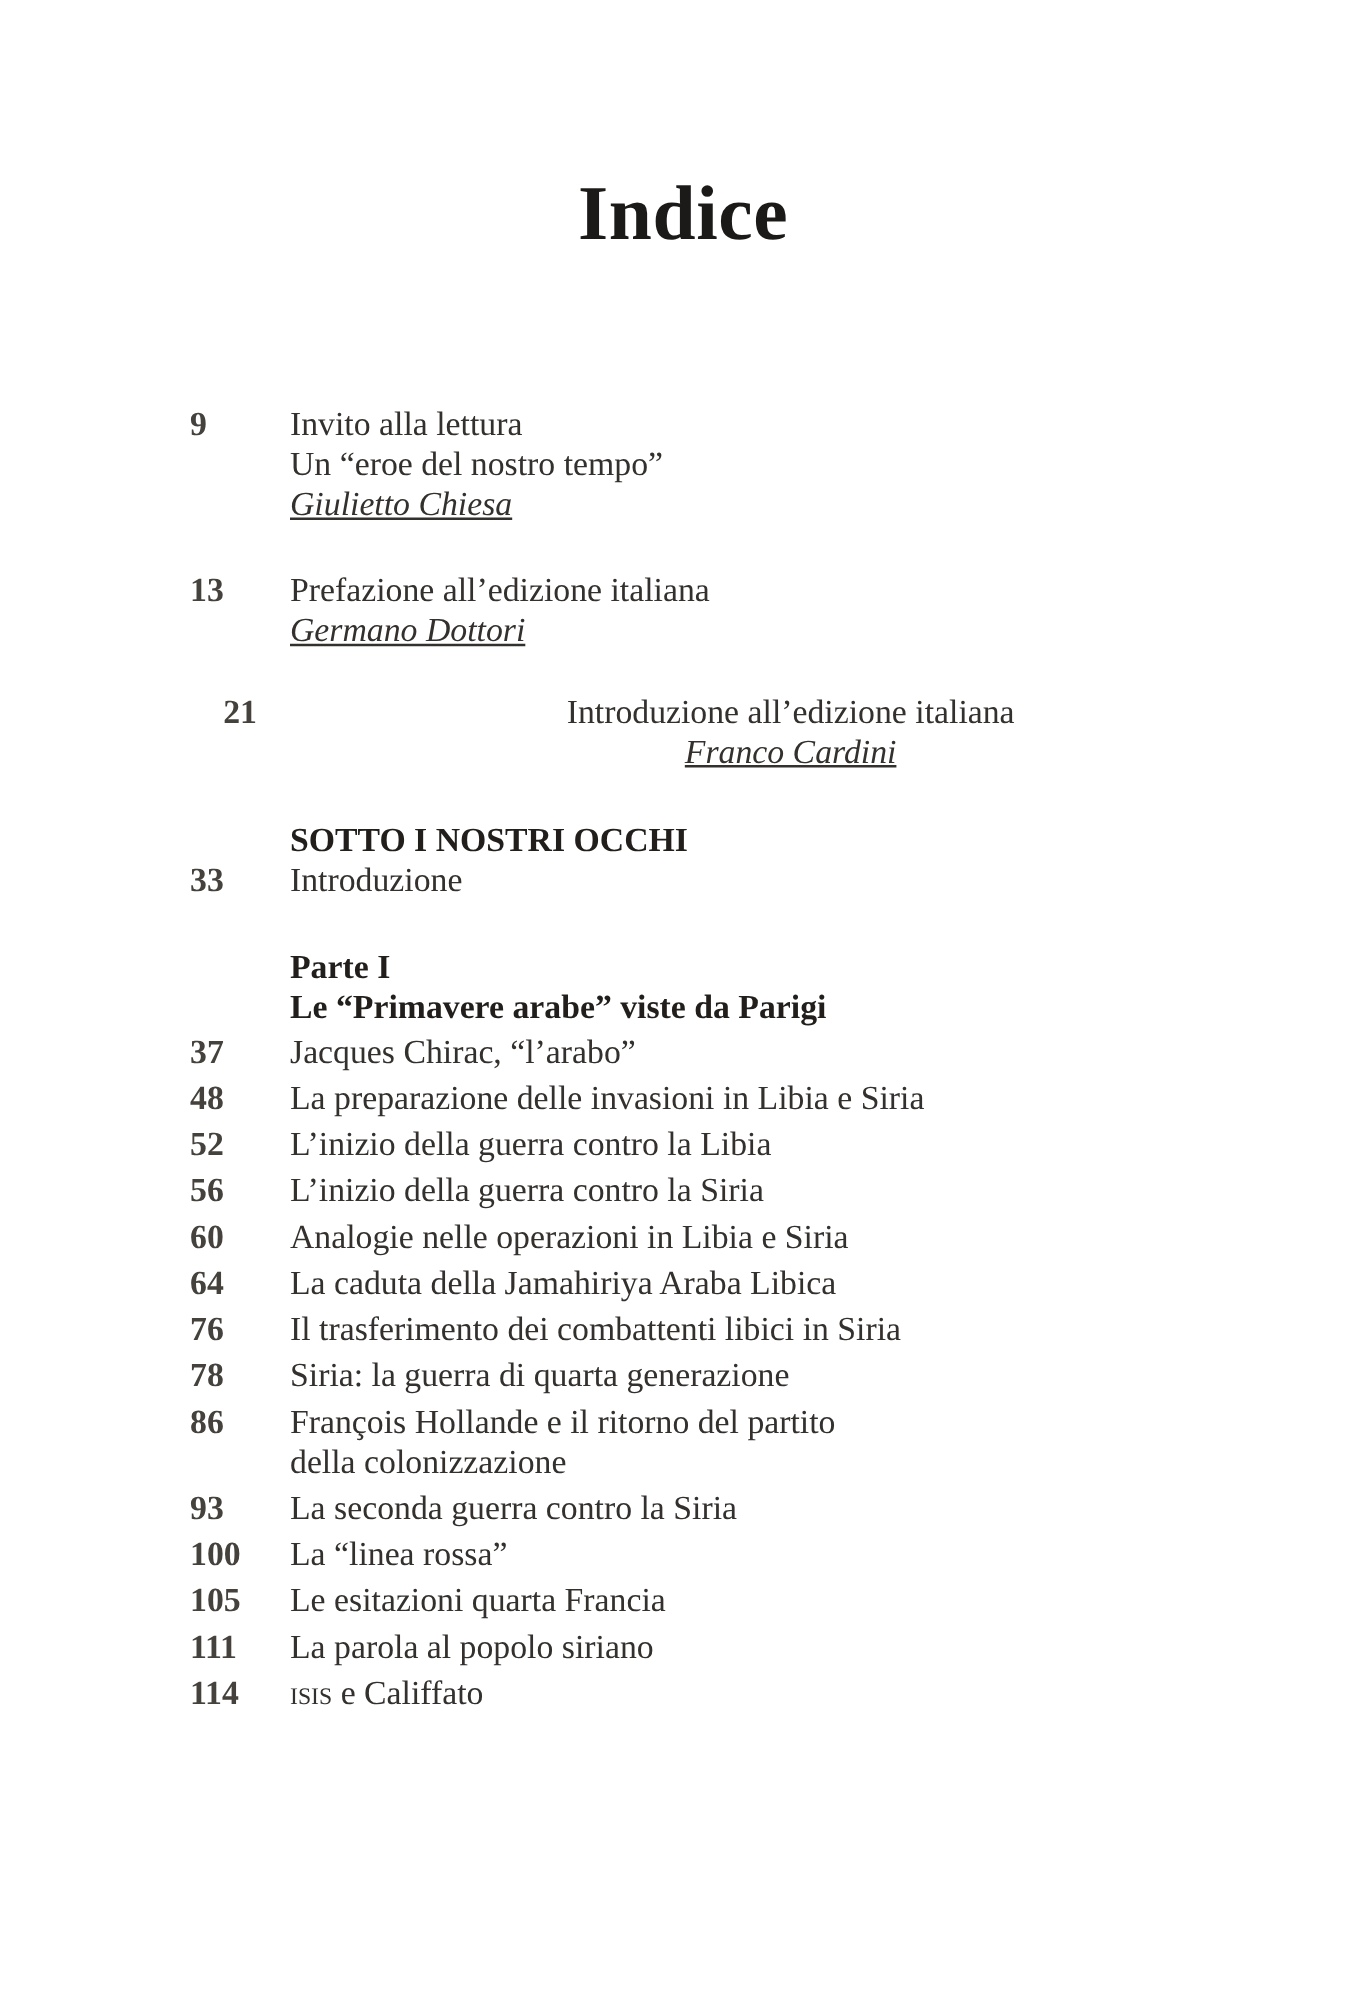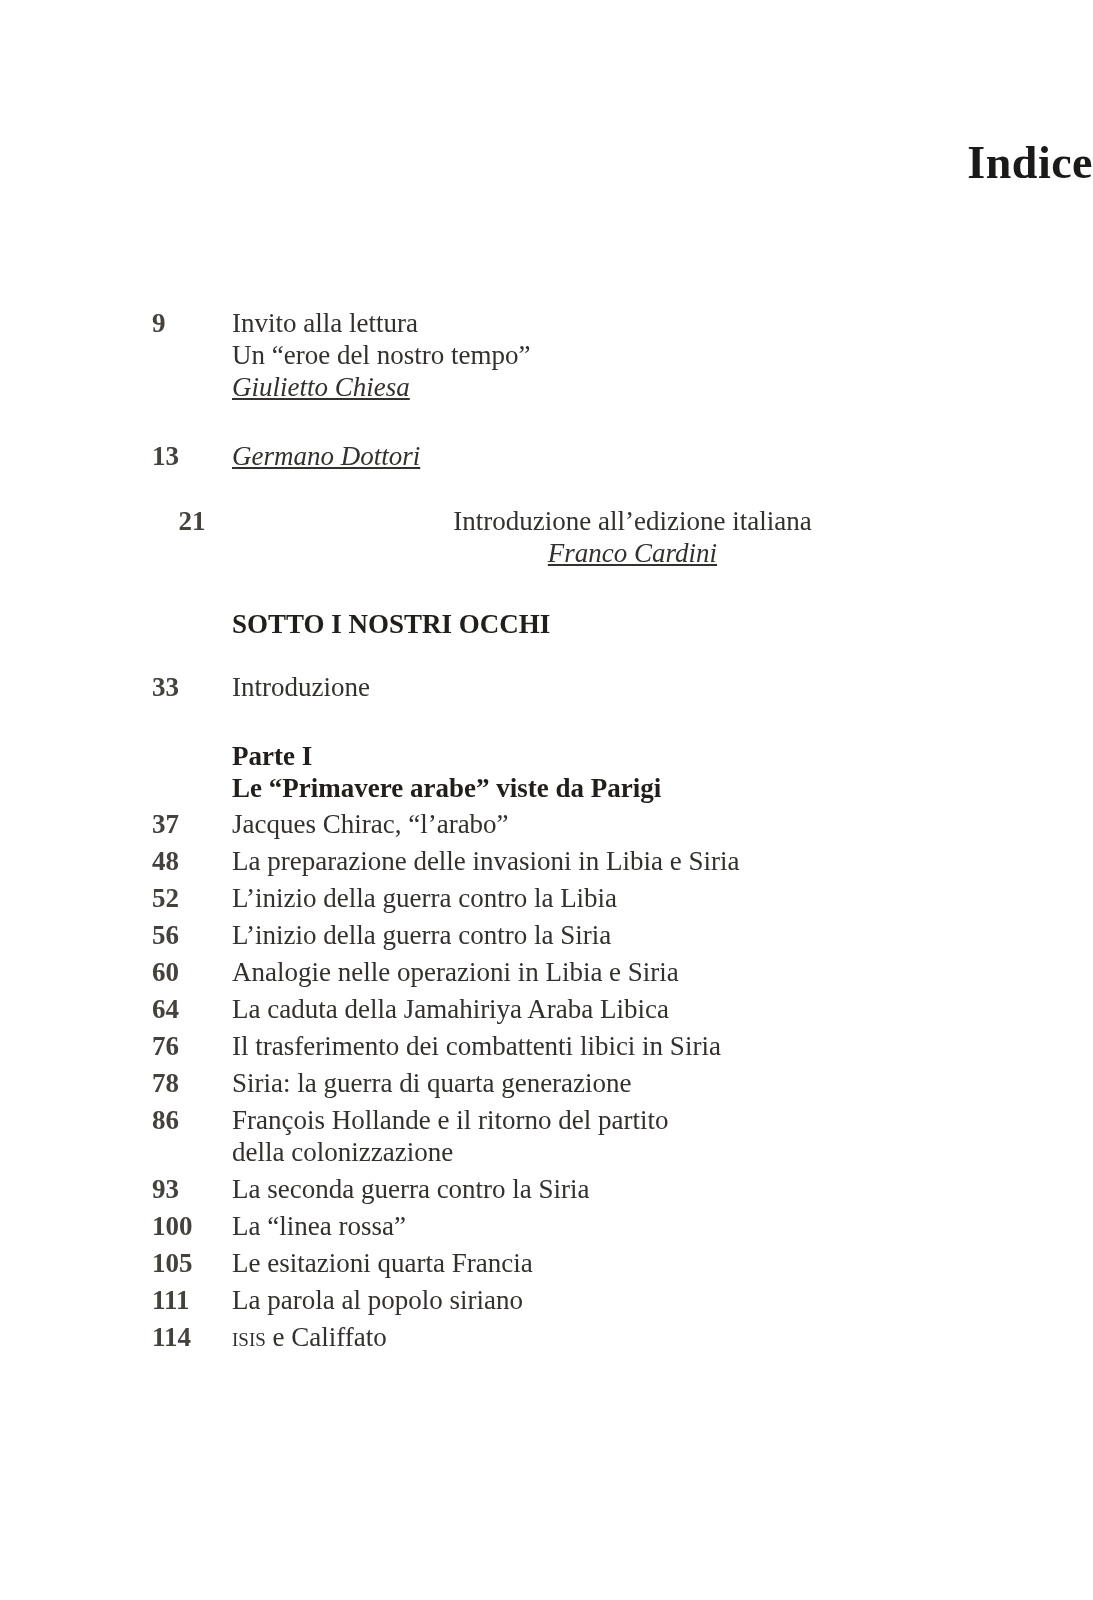--- a/index.html
+++ b/index.html
@@ -15,22 +15,22 @@
     overflow: hidden;
   }
   .doc-page {
     width: 1093px;
     height: 1600px;
     position: relative;
   }
   .doc-title {
     margin: 0;
     padding-top: 140px;
-    text-align: right;
-    font-size: 46px;
+    text-align: center;
+    font-size: 62px;
     line-height: 1;
     font-weight: bold;
     letter-spacing: 0.5px;
     color: #1c1a18;
   }
   .toc {
     margin: 121px 60px 0 152px;
     font-size: 27px;
     line-height: 32px;
   }
@@ -52,21 +52,21 @@
   .heading-row {
     padding-left: 80px;
     font-weight: bold;
     color: #211e1b;
   }
   .sc { font-variant: small-caps; }
   
   .mb-37 { margin-bottom: 37px; }
   .mb-33 { margin-bottom: 33px; }
   .mb-39 { margin-bottom: 39px; text-align: center; }
-  .mb-31 { margin-bottom: 31px; }
+  .mb-31 { }
   .mb-4  { margin-bottom: 4px; }
   .item  { margin-bottom: 5px; }
 </style>
 </head>
 <body>
 
 <div class="doc-page">
 
   <h1 class="doc-title">Indice</h1>
 
@@ -77,20 +77,21 @@
       <span class="entry-body">
         <div>Invito alla lettura</div>
         <div>Un “eroe del nostro tempo”</div>
         <div class="author">Giulietto Chiesa</div>
       </span>
     </div>
 
     <div class="row mb-33">
       <span class="num">13</span>
       <span class="entry-body">
+        <div>Prefazione all’edizione italiana</div>
         <div class="author">Germano Dottori</div>
       </span>
     </div>
 
     <div class="row mb-39">
       <span class="num">21</span>
       <span class="entry-body">
         <div>Introduzione all’edizione italiana</div>
         <div class="author">Franco Cardini</div>
       </span>

